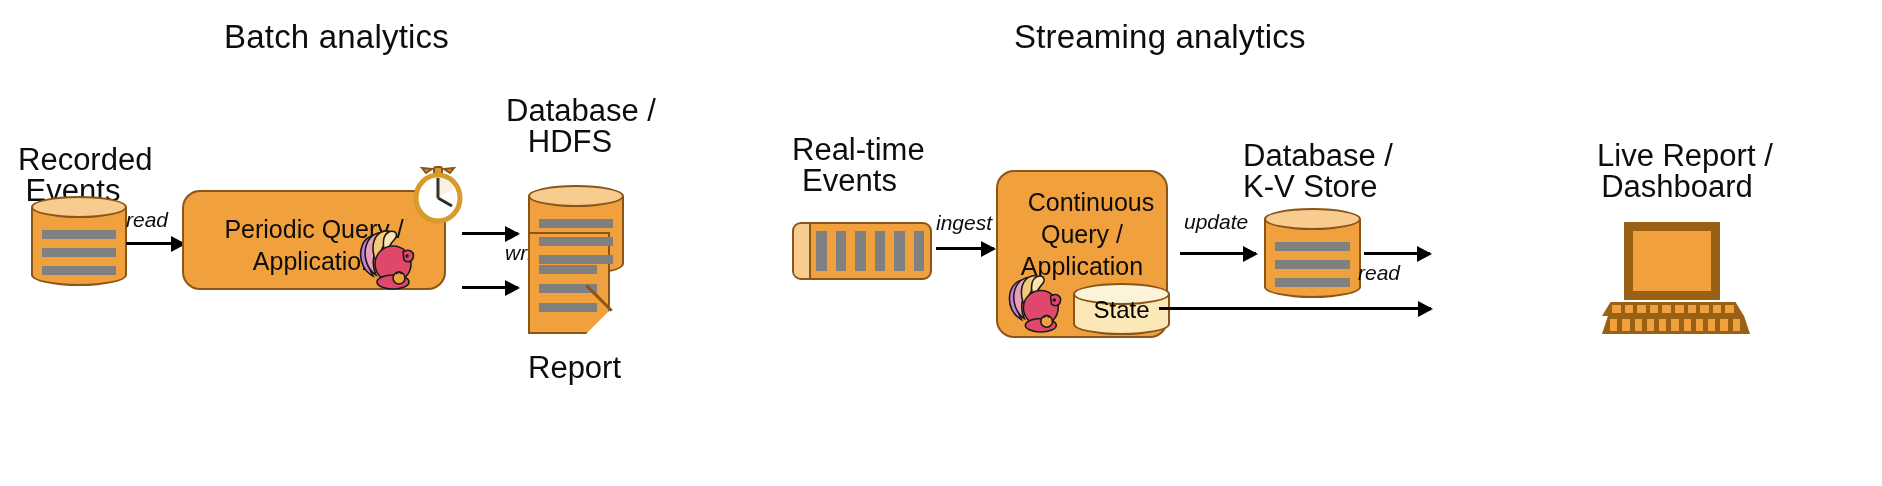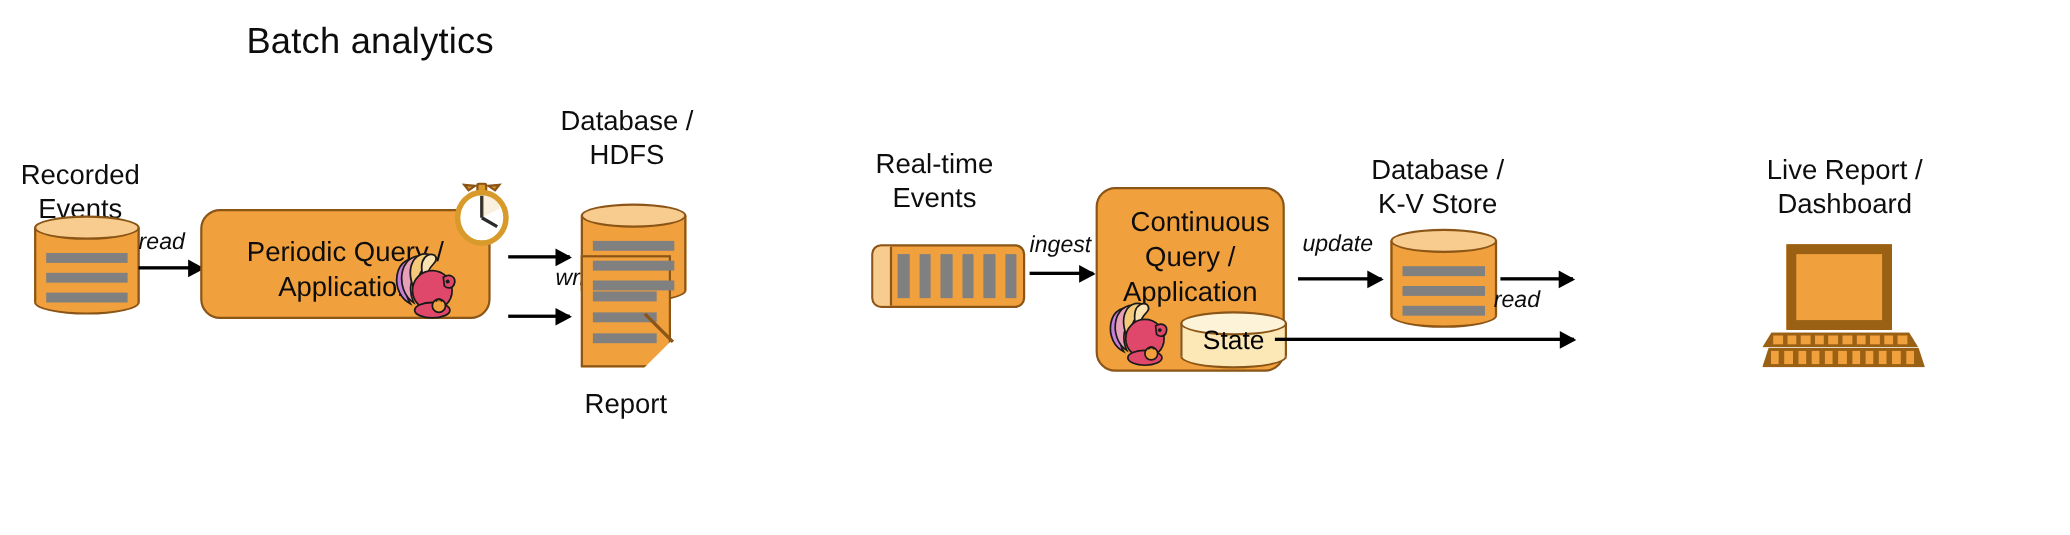--- a/index.html
+++ b/index.html
@@ -22,21 +22,21 @@
 
   .section-title {
     font-size: 33px;
     font-weight: 400;
     color: #0d0d0d;
     white-space: nowrap;
     letter-spacing: 0.2px;
   }
 
   .node-label {
-    font-size: 25px;
+    font-size: 31px;
     line-height: 31px;
     color: #0d0d0d;
     text-align: center;
     white-space: nowrap;
   }
 
   .edge-label {
     font-size: 21px;
     font-style: italic;
     color: #0d0d0d;
@@ -236,20 +236,21 @@
     display: flex; gap: 5px;
   }
   .laptop .keys2 i { flex: 1; background: #f0a03c; }
 </style>
 </head>
 <body>
 
 <div id="canvas">
 
   <div class="abs section-title" style="left:224px; top:18px;">Batch analytics</div>
+  <div class="abs section-title" style="left:1014px; top:18px;">Streaming analytics</div>
 
   <div class="abs node-label" style="left:18px; top:144px; width:110px;">
     <div>Recorded</div>
     <div>Events</div>
   </div>
 
   <div class="cyl" style="left:31px; top:196px; width:85px; height:90px;">
     <div class="bottom"></div>
     <div class="body"></div>
     <div class="top"></div>

